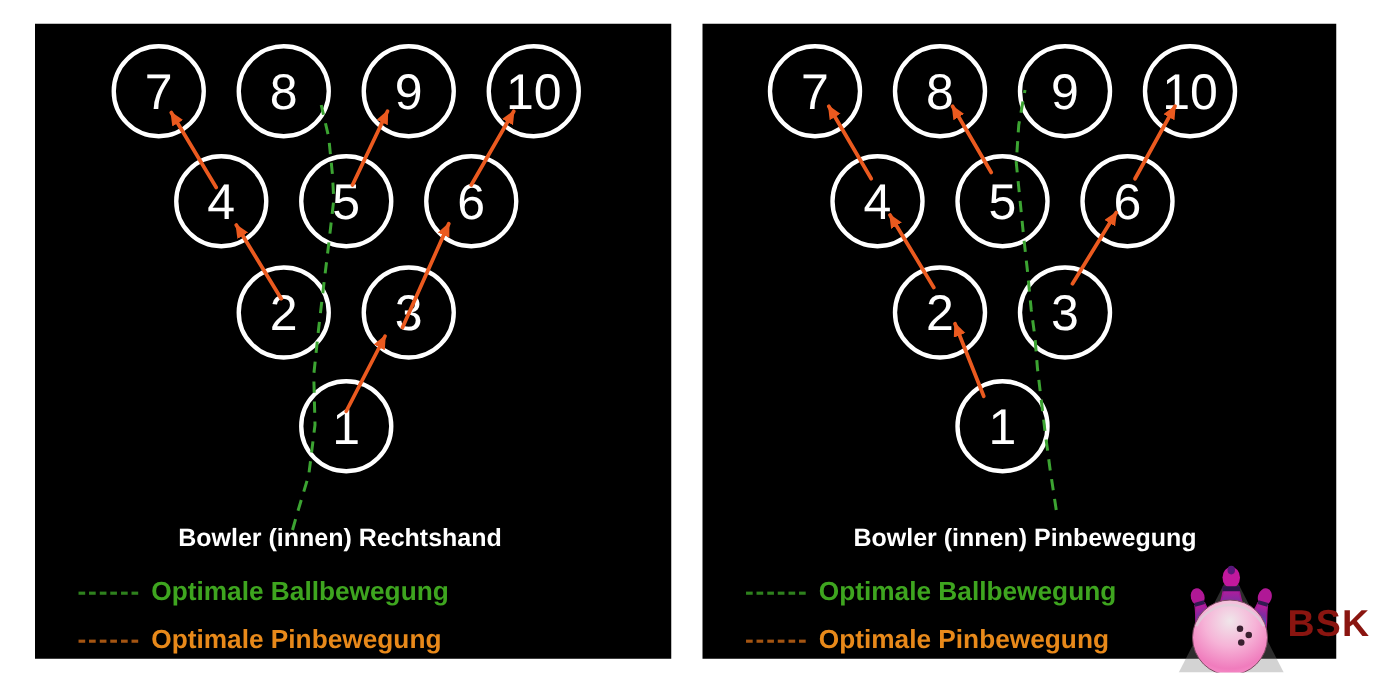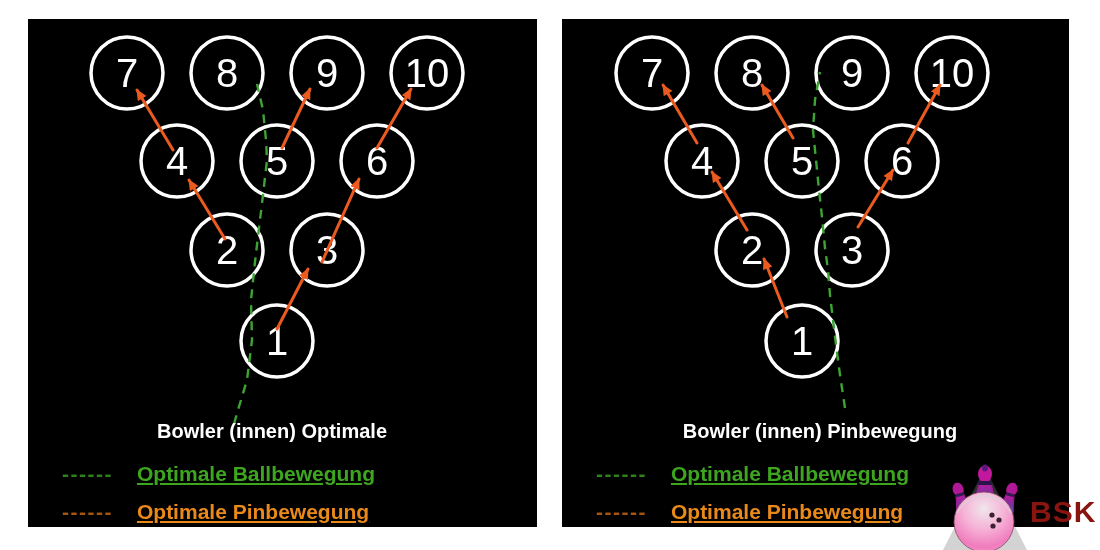--- a/index.html
+++ b/index.html
@@ -17,22 +17,22 @@
   }
   .title-left{left:244px;}
   .title-right{left:258px;}
   .legend-row{
     position:absolute;left:34px;display:flex;align-items:center;
     font-size:21px;font-weight:bold;white-space:nowrap;line-height:1;
   }
   .legend-ball{top:444px;}
   .legend-pin{top:482px;}
   .legend-dash{letter-spacing:1.5px;}
-  .legend-label{margin-left:24px;text-decoration:underline;}
-  .logo{position:absolute;left:935px;top:455px;width:165px;height:95px;text-align:right;}
+  .legend-label{margin-left:8px;}
+  .logo{position:absolute;left:935px;top:443px;width:165px;height:95px;text-align:right;}
   .logo svg{position:absolute;left:0;top:0;}
   .logo-text{
     position:absolute;left:95px;top:42px;font-size:30px;font-weight:bold;
     letter-spacing:1px;line-height:1;
   }
 </style>
 </head>
 <body>
 
 <div class="stage">
@@ -65,21 +65,21 @@
         <text x="299" y="245" text-anchor="middle" fill="#ffffff" font-size="40" font-family="&quot;Liberation Sans&quot;, sans-serif">3</text>
         <text x="249" y="336" text-anchor="middle" fill="#ffffff" font-size="40" font-family="&quot;Liberation Sans&quot;, sans-serif">1</text>
         <polyline points="206,405 210,391 219,361 224,321 223,281 227,243 231,209 235,176 239,141 238,121 235,91 229,65" fill="none" stroke="#3ca432" stroke-width="2.4" stroke-dasharray="9 7"></polyline>
         <line x1="249" y1="310" x2="280" y2="250" stroke="#eb5a1f" stroke-width="3" stroke-linecap="round" marker-end="url(#ah-left)"></line>
         <line x1="197" y1="220" x2="161" y2="161" stroke="#eb5a1f" stroke-width="3" stroke-linecap="round" marker-end="url(#ah-left)"></line>
         <line x1="294" y1="243" x2="331" y2="160" stroke="#eb5a1f" stroke-width="3" stroke-linecap="round" marker-end="url(#ah-left)"></line>
         <line x1="145" y1="131" x2="109" y2="71" stroke="#eb5a1f" stroke-width="3" stroke-linecap="round" marker-end="url(#ah-left)"></line>
         <line x1="254" y1="129" x2="282" y2="70" stroke="#eb5a1f" stroke-width="3" stroke-linecap="round" marker-end="url(#ah-left)"></line>
         <line x1="349" y1="129" x2="383" y2="70" stroke="#eb5a1f" stroke-width="3" stroke-linecap="round" marker-end="url(#ah-left)"></line>
       </svg>
-    <div class="panel-title title-left">Bowler (innen) Optimale</div>
+    <div class="panel-title title-left">Bowler (innen) Rechtshand</div>
     <div class="legend-row legend-ball">
       <span class="legend-dash" style="color: rgb(46, 129, 29);">------</span>
       <span class="legend-label" style="color: rgb(62, 165, 31);">Optimale Ballbewegung</span>
     </div>
     <div class="legend-row legend-pin">
       <span class="legend-dash" style="color: rgb(165, 85, 18);">------</span>
       <span class="legend-label" style="color: rgb(232, 137, 26);">Optimale Pinbewegung</span>
     </div>
   </div>
 

